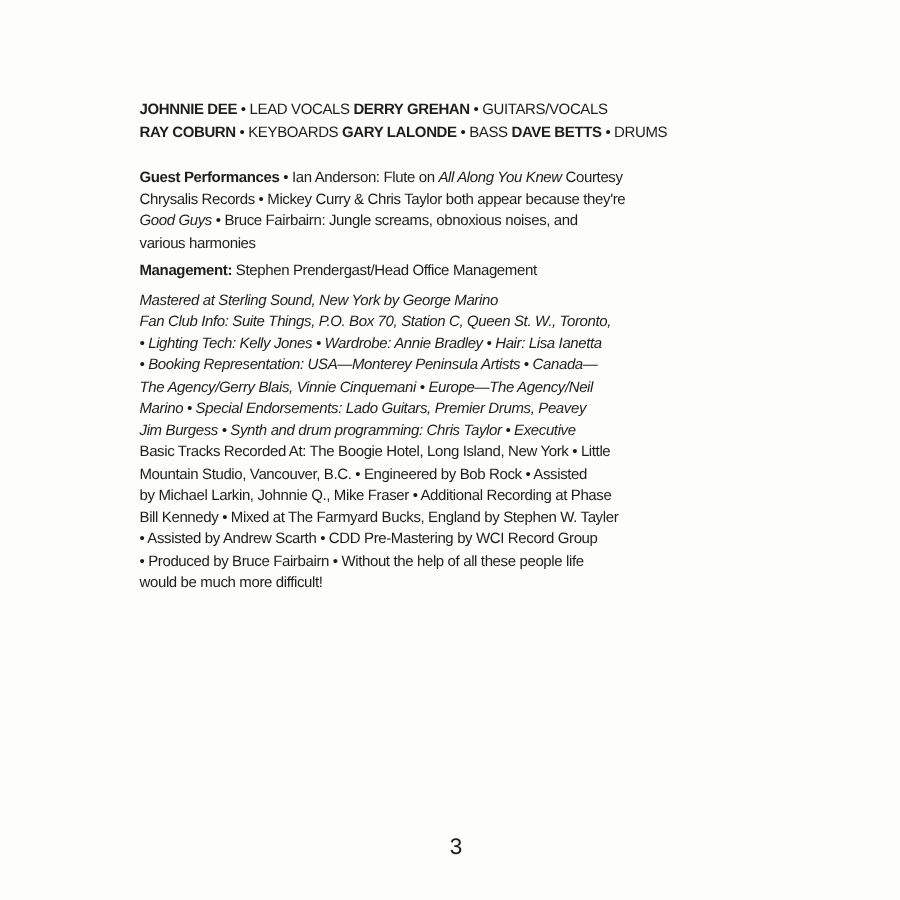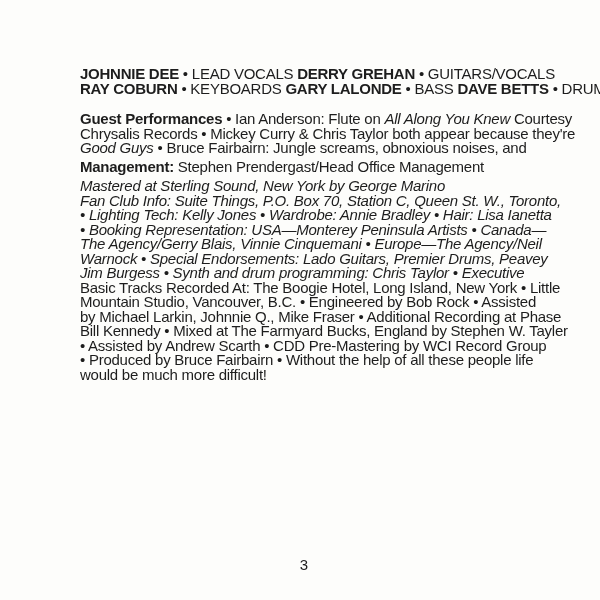--- a/index.html
+++ b/index.html
@@ -14,24 +14,24 @@
     overflow: hidden;
   }
   .page {
     position: relative;
     width: 600px; height: 600px;
     background: var(--bg);
     color: var(--fg);
   }
   .content {
     position: absolute;
-    left: 80px;
+    left: 93px;
     top: 67px;
     width: 452px;
-    font-size: 15px;
+    font-size: 10px;
     line-height: 14.5px;
     letter-spacing: -0.25px;
   }
   .line {
     white-space: nowrap;
   }
   .b { font-weight: bold; }
   .i { font-style: italic; }
   .block-band       { margin-bottom: 16px; }
   .block-guest      { margin-bottom: 4px; }
@@ -57,31 +57,32 @@
 <div class="page">
   <div class="content">
     <div class="block-band">
         <div class="line"><span class="b">JOHNNIE DEE</span><span> • LEAD VOCALS </span><span class="b">DERRY GREHAN</span><span> • GUITARS/VOCALS</span></div>
         <div class="line"><span class="b">RAY COBURN</span><span> • KEYBOARDS </span><span class="b">GARY LALONDE</span><span> • BASS </span><span class="b">DAVE BETTS</span><span> • DRUMS</span></div>
       </div>
     <div class="block-guest">
         <div class="line"><span class="b">Guest Performances</span><span> • Ian Anderson: Flute on </span><span class="i">All Along You Knew</span><span> Courtesy</span></div>
         <div class="line"><span>Chrysalis Records • Mickey Curry &amp; Chris Taylor both appear because they're</span></div>
         <div class="line"><span class="i">Good Guys</span><span> • Bruce Fairbairn: Jungle screams, obnoxious noises, and</span></div>
+        <div class="line"><span>various harmonies</span></div>
       </div>
     <div class="block-management">
         <div class="line"><span class="b">Management:</span><span> Stephen Prendergast/Head Office Management</span></div>
       </div>
     <div class="block-credits">
         <div class="line"><span>Mastered at Sterling Sound, New York by George Marino</span></div>
         <div class="line"><span>Fan Club Info: Suite Things, P.O. Box 70, Station C, Queen St. W., Toronto,</span></div>
         <div class="line"><span>• Lighting Tech: Kelly Jones • Wardrobe: Annie Bradley • Hair: Lisa Ianetta</span></div>
         <div class="line"><span>• Booking Representation: USA—Monterey Peninsula Artists • Canada—</span></div>
         <div class="line"><span>The Agency/Gerry Blais, Vinnie Cinquemani • Europe—The Agency/Neil</span></div>
-        <div class="line"><span>Warnock • Special Endorsements: Lado Guitars, Premier Drums, Peavey</span></div>
+        <div class="line"><span>Marino • Special Endorsements: Lado Guitars, Premier Drums, Peavey</span></div>
         <div class="line"><span>Jim Burgess • Synth and drum programming: Chris Taylor • Executive</span></div>
       </div>
     <div class="block-recording">
         <div class="line"><span>Basic Tracks Recorded At: The Boogie Hotel, Long Island, New York • Little</span></div>
         <div class="line"><span>Mountain Studio, Vancouver, B.C. • Engineered by Bob Rock • Assisted</span></div>
         <div class="line"><span>by Michael Larkin, Johnnie Q., Mike Fraser • Additional Recording at Phase</span></div>
         <div class="line"><span>Bill Kennedy • Mixed at The Farmyard Bucks, England by Stephen W. Tayler</span></div>
         <div class="line"><span>• Assisted by Andrew Scarth • CDD Pre-Mastering by WCI Record Group</span></div>
         <div class="line"><span>• Produced by Bruce Fairbairn • Without the help of all these people life</span></div>
         <div class="line"><span>would be much more difficult!</span></div>

